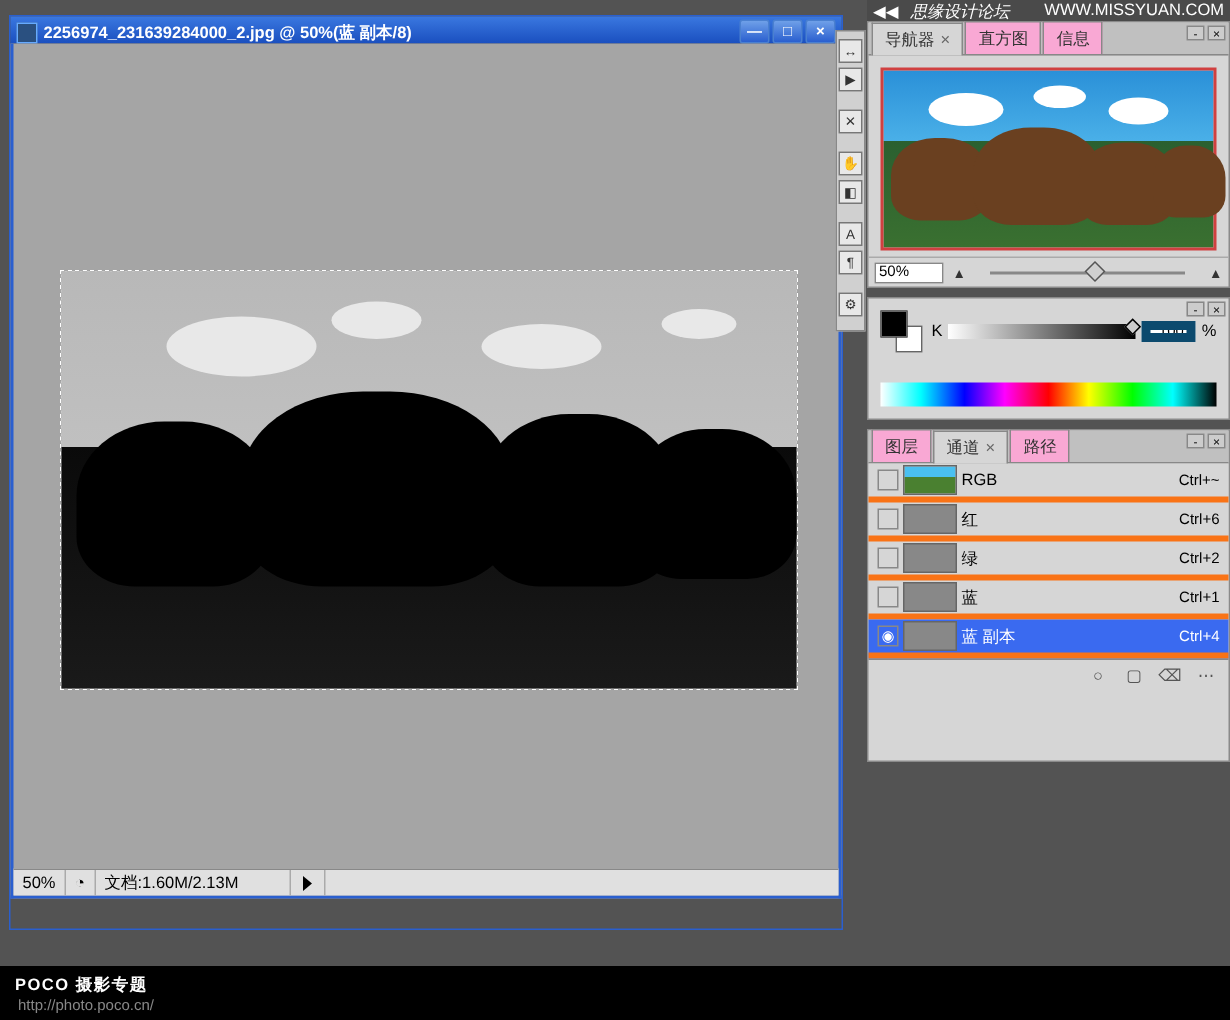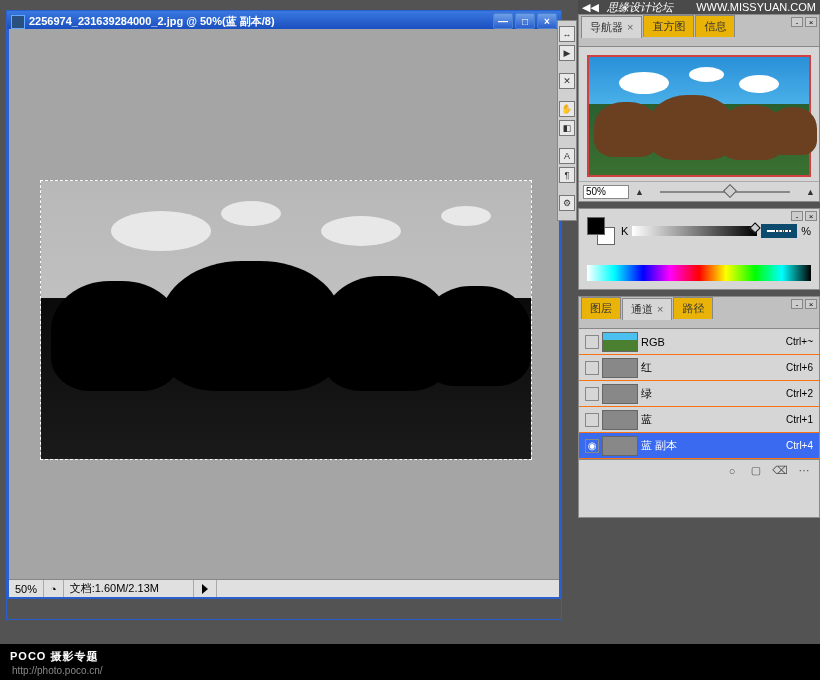--- a/index.html
+++ b/index.html
@@ -21,22 +21,22 @@
 .tree{position:absolute;background:#000;border-radius:45% 45% 30% 30%}
 .t1{width:130px;height:110px;left:10px;top:100px}.t2{width:180px;height:130px;left:120px;top:80px}.t3{width:130px;height:115px;left:280px;top:95px}.t4{width:110px;height:100px;left:380px;top:105px}
 .doc-status{position:absolute;left:0;bottom:0;right:0;height:18px;background:#e0e0e0;border-top:1px solid #888;display:flex;align-items:center;font-size:11px;color:#000}
 .doc-status .cell{padding:0 6px;border-right:1px solid #aaa;height:100%;display:flex;align-items:center}
 .tri{width:0;height:0;border-left:5px solid transparent;border-right:5px solid transparent;border-bottom:6px solid #000;display:inline-block;transform:rotate(90deg)}
 .sidestrip{position:absolute;left:557px;top:20px;width:20px;background:#d0d0d0;border:1px solid #888;padding:2px 0 6px}
 .tool{width:16px;height:16px;margin:3px auto;background:#e8e8e8;border:1px solid #777;display:flex;align-items:center;justify-content:center;font-size:9px;color:#333}
 .sep{height:6px}
 .panel-col{position:absolute;left:578px;top:14px;width:242px;height:630px}
 .panel{background:#d6d6d6;border:1px solid #8a8a8a;margin-bottom:6px;position:relative}
-.ptabs{height:32px;background:#c0c0c0;display:flex;align-items:flex-start;padding:0 2px;border-bottom:1px solid #888}
-.ptab{padding:3px 8px;font-size:11px;background:#eab308;border:1px solid #888;border-bottom:none;margin-right:1px;color:#333}
+.ptabs{height:22px;background:#c0c0c0;display:flex;align-items:flex-end;padding:0 2px;border-bottom:1px solid #888}
+.ptab{padding:3px 8px;font-size:11px;background:#f9a8d4;border:1px solid #888;border-bottom:none;margin-right:1px;color:#333}
 .ptab.active{background:#d6d6d6;position:relative;top:1px}
 .ptab .x{margin-left:4px;color:#666}
 .pctrl{position:absolute;right:2px;top:2px;display:flex;gap:2px}
 .pctrl span{width:12px;height:10px;border:1px solid #888;background:#ccc;font-size:8px;display:flex;align-items:center;justify-content:center}
 .nav-body{padding:8px 8px 4px}
 .nav-thumb{width:224px;height:122px;border:2px solid #d04040;background:linear-gradient(#2a90d8 0%,#4ab0e8 40%,#2a6030 40%,#3a7030 100%);position:relative}
 .nav-thumb .cl{position:absolute;background:#fff;border-radius:50%}
 .nc1{width:50px;height:22px;left:30px;top:15px}.nc2{width:35px;height:15px;left:100px;top:10px}.nc3{width:40px;height:18px;left:150px;top:18px}
 .nav-thumb .tr{position:absolute;background:#6a4020;border-radius:45% 45% 30% 30%}
 .nt1{width:65px;height:55px;left:5px;top:45px}.nt2{width:85px;height:65px;left:60px;top:38px}.nt3{width:65px;height:55px;left:130px;top:48px}.nt4{width:48px;height:48px;left:180px;top:50px}
@@ -49,21 +49,21 @@
 .color-row{display:flex;align-items:center;gap:6px}
 .swatch{width:28px;height:28px;position:relative}
 .swatch .fg{position:absolute;width:18px;height:18px;background:#000;border:1px solid #666;left:0;top:0}
 .swatch .bg{position:absolute;width:18px;height:18px;background:#fff;border:1px solid #666;right:0;bottom:0}
 .kslider{flex:1;display:flex;align-items:center;gap:4px}
 .kslider .bar{flex:1;height:10px;background:linear-gradient(90deg,#fff,#000);position:relative}
 .kslider .bar .th{position:absolute;width:8px;height:8px;border:1px solid #000;background:#ccc;top:-0px;right:0;transform:rotate(45deg)translateY(-3px)}
 .kslider input{width:36px;height:14px;font-size:10px;border:6px solid #0c4a6e;text-align:right;padding-right:2px}
 .spectrum{height:16px;margin-top:20px;background:linear-gradient(90deg,#fff 0%,#0ff 12%,#00f 25%,#f0f 37%,#f00 50%,#ff0 62%,#0f0 75%,#0ff 87%,#000 100%)}
 .ch-list{background:#d6d6d6}
-.ch-row{height:26px;display:flex;align-items:center;border-bottom:1px solid #f97316;padding:0 6px;gap:3px}
+.ch-row{height:26px;display:flex;align-items:center;border-bottom:4px solid #f97316;padding:0 6px;gap:3px}
 .ch-row.sel{background:#3a6af0;color:#fff}
 .ch-eye{width:14px;height:14px;border:1px solid #888;display:flex;align-items:center;justify-content:center;font-size:10px}
 .ch-thumb{width:36px;height:20px;border:1px solid #666;background:#888}
 .ch-thumb.rgb{background:linear-gradient(#4ac0f0 0%,#4ac0f0 40%,#4a8030 40%,#4a8030 100%)}
 .ch-name{flex:1}
 .ch-sc{font-size:10px}
 .ch-bot{height:22px;border-top:1px solid #888;display:flex;align-items:center;justify-content:flex-end;gap:10px;padding:0 8px}
 .ch-bot span{width:14px;height:14px;display:flex;align-items:center;justify-content:center;color:#555;font-size:11px}
 .footer{position:absolute;left:0;bottom:0;right:0;height:36px;background:#000;color:#fff;display:flex;align-items:center;padding:0 10px;font-size:14px}
 .footer .sub{font-size:10px;color:#888;margin-left:2px}

